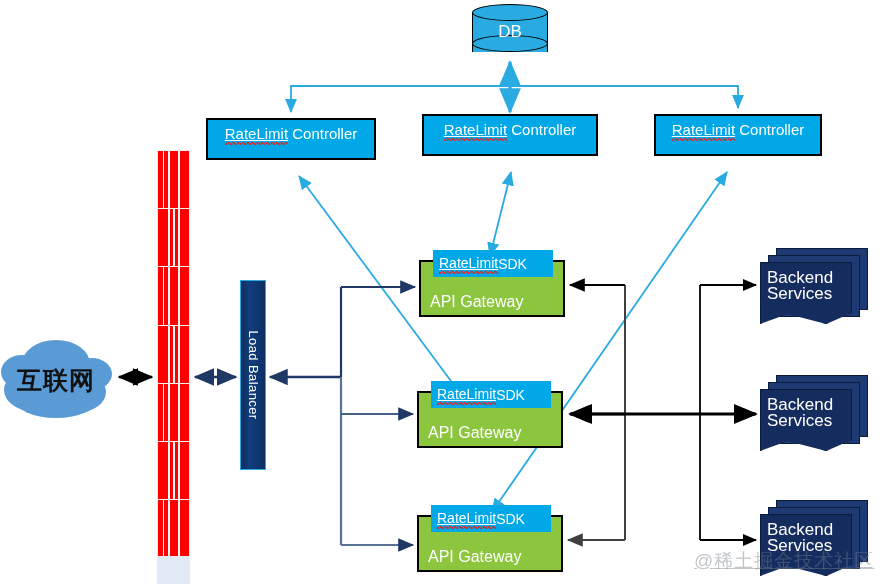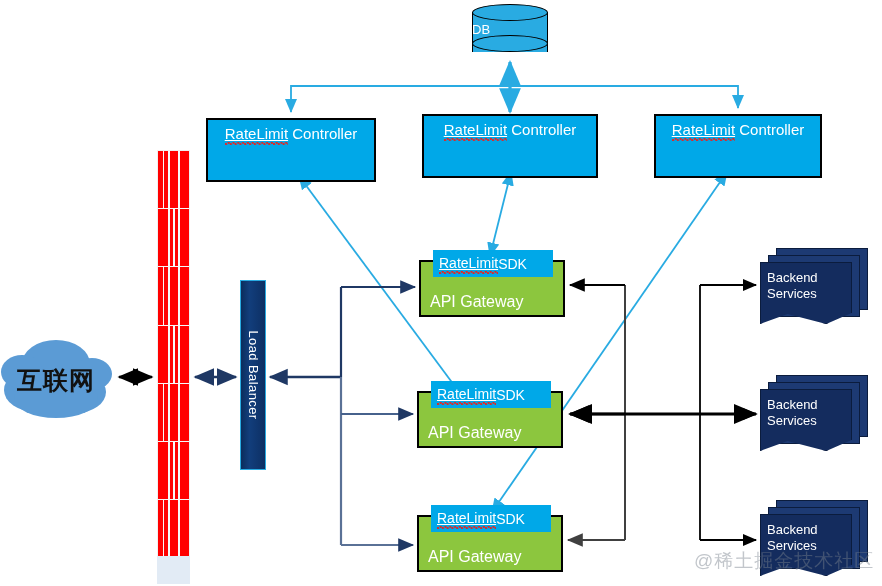--- a/index.html
+++ b/index.html
@@ -145,29 +145,30 @@
     width: 76px; height: 17px;
     background: #29abe2;
     border: 1.5px solid #000;
     border-radius: 50%;
     box-sizing: border-box;
   }
   .db-label {
     position: absolute;
     left: 0; top: 18px;
     width: 76px;
-    font-size: 13px;
+    text-align: center;
+    font-size: 17px;
     color: #ffffff;
     z-index: 4;
   }
 
   
   .controller {
     position: absolute;
-    height: 64px;
+    height: 42px;
     background: #00a8e8;
     border: 2px solid #000000;
     box-sizing: border-box;
   }
   .ctrl-text {
     position: absolute;
     left: 0; right: 0;
     top: 5px;
     text-align: center;
     font-size: 15px;
@@ -255,40 +256,41 @@
     width: 92px; height: 62px;
     background: #142c5e;
     border: 1.5px solid #0b1c3d;
     box-sizing: border-box;
     clip-path: polygon(0 0, 100% 0, 100% 82%, 72% 100%, 30% 84%, 0 100%);
   }
   .bk-text {
     position: absolute;
     left: 7px;
     top: 22px;
-    font-size: 13px;
+    font-size: 17px;
     line-height: 16px;
     color: #ffffff;
     z-index: 3;
     white-space: nowrap;
   }
   #bk0 { left: 760px; top: 248px; }
   #bk1 { left: 760px; top: 375px; }
   #bk2 { left: 760px; top: 500px; }
 
   
   .watermark {
     position: absolute;
     left: 694px;
     top: 548px;
     font-size: 19px;
     color: rgba(120,128,140,0.45);
     letter-spacing: 1px;
     white-space: nowrap;
     z-index: 9;
+    text-decoration: underline;
   }
 </style>
 </head>
 <body>
 
 <div id="canvas">
 
   <svg id="wires" viewBox="0 0 882 586" width="882" height="586">
     <defs>
       <marker id="mk-cyan" markerWidth="9" markerHeight="9" refX="7.4" refY="4.5" orient="auto" markerUnits="strokeWidth">

